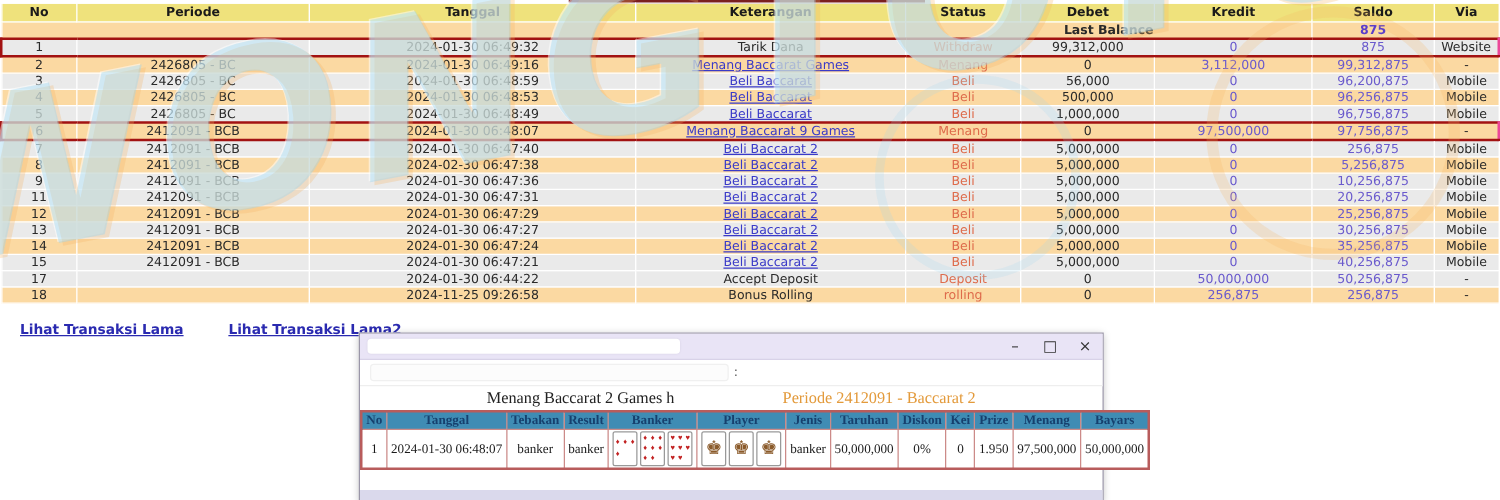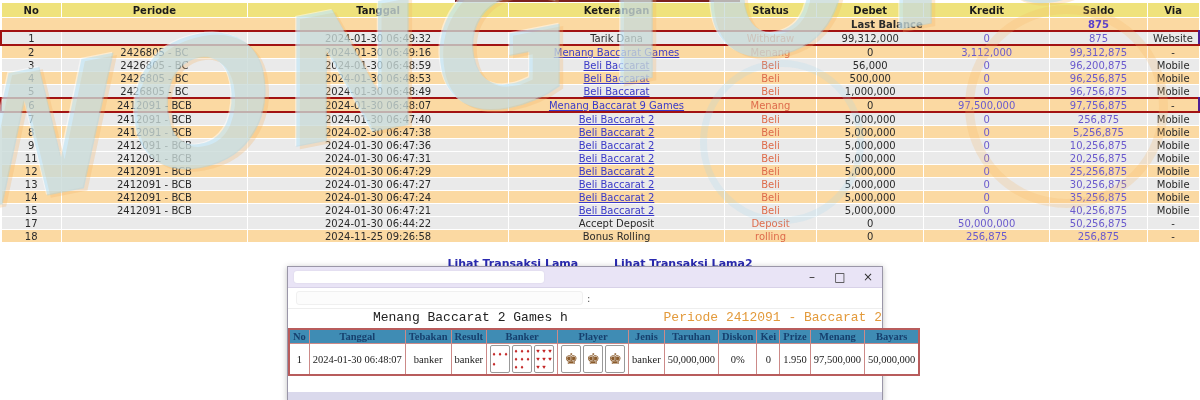--- a/index.html
+++ b/index.html
@@ -19,25 +19,25 @@
   .main th:nth-child(9){width:47px}
   .main td{height:12px;border:1px solid #fff;padding:0 2px;text-align:center;color:#2a2a2a;}
   .main tr.odd td{background:#eaeaea;}
   .main tr.even td{background:#fbd9a2;}
   .main td.num{color:#6a5acd;}
   .main td.status{color:#de6b4b;}
   .lb-label{font-weight:bold;color:#1a1a1a;}
   .lb-value{font-weight:bold;color:#5a3ecb !important;}
   .hl td{border-top:2px solid #a21212;border-bottom:2px solid #a21212;}
   .hl td:first-child{border-left:2px solid #a21212;}
-  .hl td:last-child{border-right:2px solid #4c1d95;}
+  .hl td:last-child{border-right:2px solid #ec4899;}
   .ket-link{color:#3a3ac8;text-decoration:underline;}
 
   
-  .links-row{position:absolute;top:257px;left:0;width:100%;text-align:center;
+  .links-row{position:absolute;top:257px;left:0;width:100%;text-align:left;
              font-size:11px;font-weight:bold;}
   .links-row a{color:#2a2ab0;margin:0 16px;text-decoration:underline;}
 
   
   .watermark{position:absolute;left:-70px;top:55px;width:1450px;transform:rotate(-11deg);
              transform-origin:left center;font-size:175px;font-weight:bold;font-style:italic;
              letter-spacing:8px;color:rgba(158,214,240,0.42);
              text-shadow:3px 3px 0 rgba(245,180,100,0.28),-1px -1px 0 rgba(255,255,255,0.5);
              z-index:60;pointer-events:none;white-space:nowrap;}
   .wm-ring{position:absolute;left:965px;top:5px;width:185px;height:185px;border-radius:50%;
@@ -51,21 +51,21 @@
   .titlebar{height:20px;background:#e9e4f6;display:flex;align-items:center;
             border-bottom:1px solid #d8d2e8;}
   .blur-pill{background:#fff;border-radius:3px;height:12px;}
   .tb-pill{width:250px;margin-left:6px;box-shadow:0 0 2px rgba(0,0,0,0.08);}
   .controls{margin-left:auto;display:flex;}
   .ctrl{width:28px;text-align:center;font-size:12px;line-height:20px;color:#333;}
   .addrbar{height:20px;display:flex;align-items:center;background:#fff;border-bottom:1px solid #eee;}
   .addr-pill{width:285px;height:12px;margin-left:8px;background:#fcfcfc;
              border:1px solid #f0f0f0;border-radius:3px;}
   .colon{font-size:10px;color:#555;margin-left:4px;}
-  .popup-title{text-align:right;font-family:Liberation Mono, monospace;font-size:13px;
+  .popup-title{text-align:center;font-family:Liberation Serif, serif;font-size:13px;
                color:#222;height:18px;line-height:18px;white-space:nowrap;}
   .title-blur{display:inline-block;width:80px;height:11px;background:#fff;vertical-align:middle;}
   .title-suffix{color:#e39a3b;}
 
   table.detail{margin:1px auto 0;border-collapse:collapse;border:2px solid #b85c5c;
                font-family:"Liberation Serif",serif;font-size:10.5px;}
   .detail th{background:#3f8cb4;color:#16406e;border:1px solid #cc8a88;padding:1px 3px;white-space:nowrap;}
   .detail td{border:1px solid #cc8a88;padding:1px 3px;text-align:center;background:#fff;
              white-space:nowrap;color:#1a1a1a;}
   .cards{display:flex;gap:2px;justify-content:center;}

